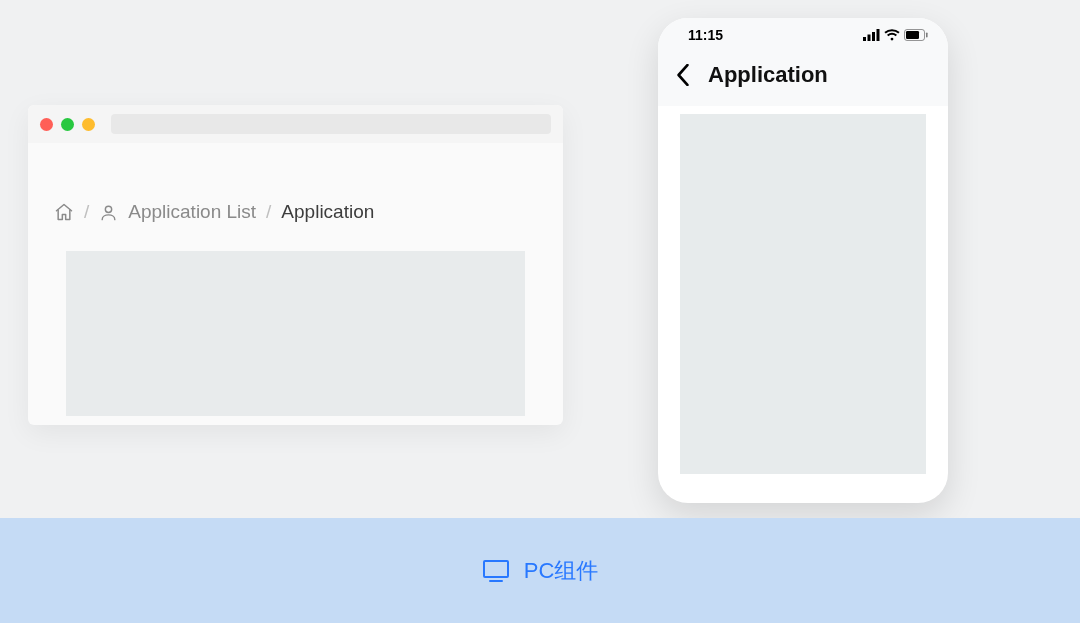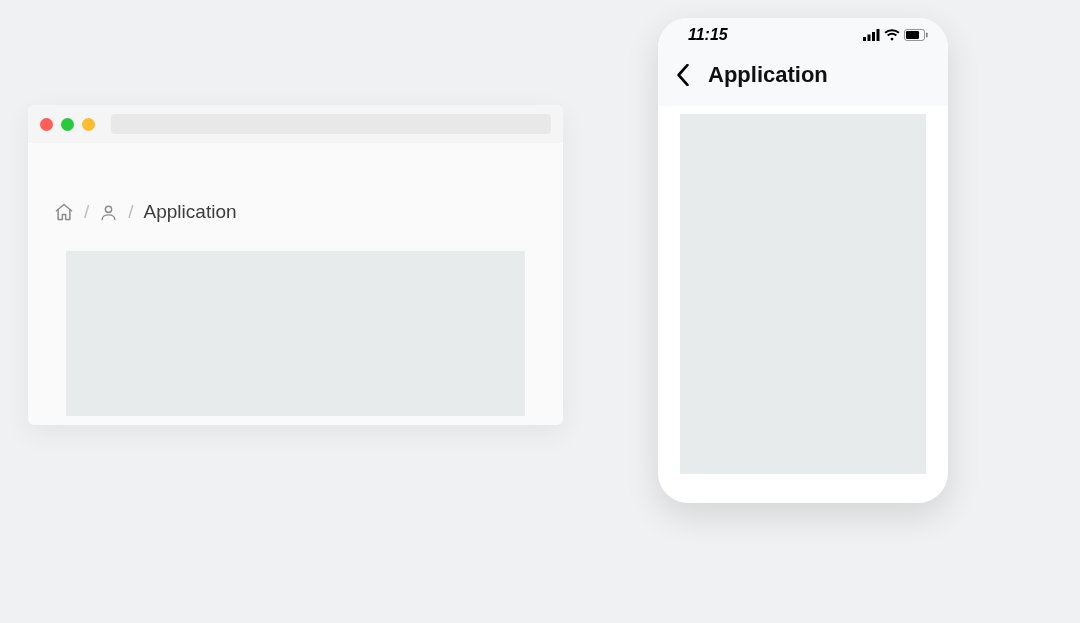--- a/index.html
+++ b/index.html
@@ -80,25 +80,24 @@
       border-radius: 30px;
       box-shadow: 0 12px 34px rgba(0,0,0,0.12);
       overflow: hidden;
     }
     .status-bar {
       height: 34px;
       display: flex;
       justify-content: space-between;
       align-items: center;
       padding: 0 20px 0 30px;
-      font-size: 16px;
+      font-size: 14px;
       font-weight: 600;
       background: #f8f9fa;
       color: #000;
-      font-style: italic;
     }
     .status-right {
       display: flex;
       align-items: center;
       gap: 4px;
     }
     .mobile-header {
       background: #f8f9fa;
       padding: 10px 18px 18px;
       display: flex;
@@ -166,20 +165,21 @@
               <path d="M5 9.5V21h5v-6h4v6h5V9.5"></path>
             </svg>
         </span>
         <span class="bc-sep">/</span>
         <span class="icon">
           <svg width="19" height="19" viewBox="0 0 24 24" fill="none" stroke="#8a8a8a" stroke-width="1.8" stroke-linecap="round" stroke-linejoin="round">
               <circle cx="12" cy="8" r="4"></circle>
               <path d="M4 21c0-4 4-6 8-6s8 2 8 6"></path>
             </svg>
         </span>
+        <span>Application List</span>
         <span class="bc-sep">/</span>
         <span class="bc-current">Application</span>
       </div>
       <div class="pc-content-box"></div>
     </div>
   </div>
 
   <div class="mobile-frame">
     <div class="status-bar">
       <span>11:15</span>
@@ -211,15 +211,24 @@
         <svg width="14" height="22" viewBox="0 0 12 20" fill="none" stroke="#000" stroke-width="2.4" stroke-linecap="round" stroke-linejoin="round">
             <path d="M10 1 2 10l8 9"></path>
           </svg>
       </span>
       <span class="mobile-title">Application</span>
     </div>
     <div class="mobile-content-box"></div>
   </div>
 
   <div class="footer">
+    <div class="tile tile-pc">
+      <span class="icon">
+        <svg width="28" height="24" viewBox="0 0 28 24" fill="none" stroke="#2878ff" stroke-width="2" stroke-linejoin="round">
+            <rect x="2" y="2" width="24" height="16" rx="1"></rect>
+            <line x1="8" y1="22" x2="20" y2="22" stroke-linecap="round"></line>
+          </svg>
+      </span>
+      <span>PC组件</span>
+    </div>
   </div>
 
 </div>
 
 </body></html>

